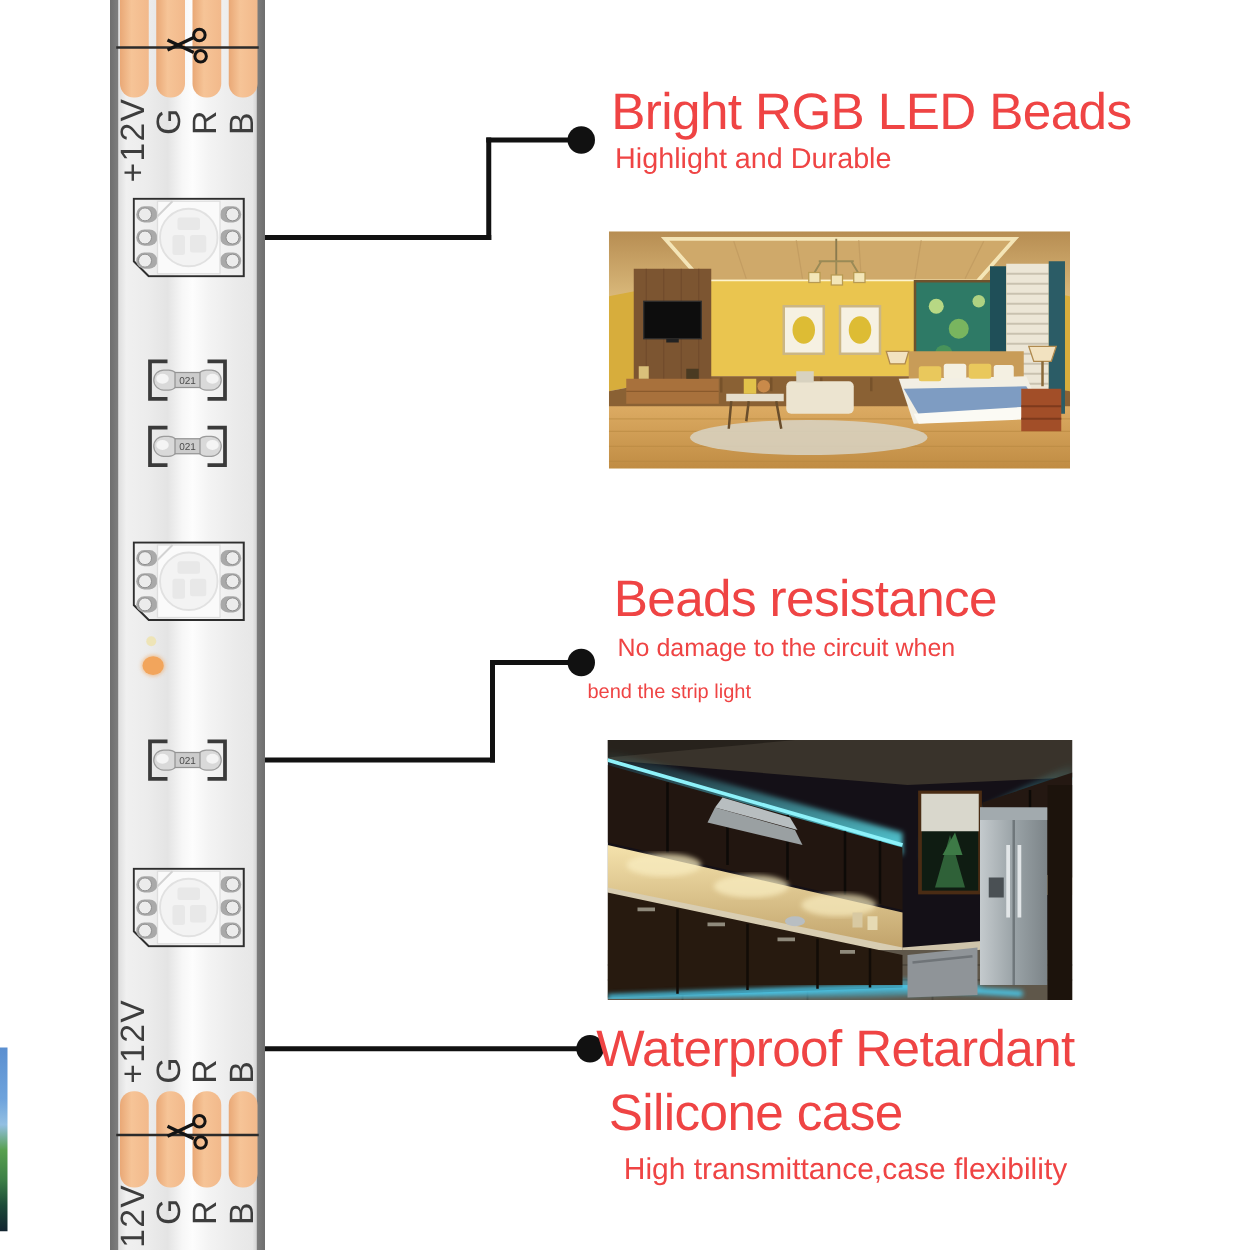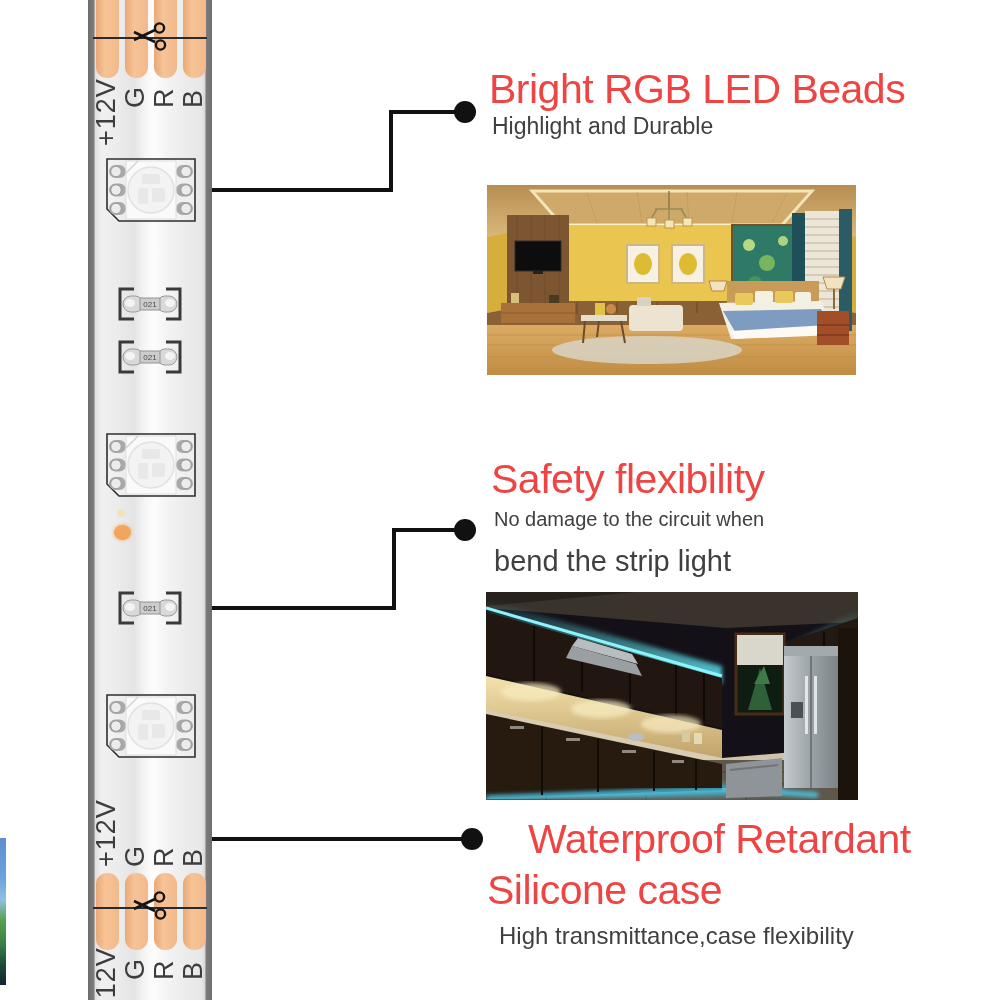--- a/index.html
+++ b/index.html
@@ -39,21 +39,21 @@
     position:absolute;left:29px;top:509px;width:8px;height:8px;border-radius:50%;
     background:#efe3ae;opacity:.85;
   }
 
   
   .cline{position:absolute;background:#111111;}
   .cdot{position:absolute;width:22px;height:22px;border-radius:50%;background:#111111;}
 
   
   .ctitle{position:absolute;font-size:41px;line-height:46px;color:#ef4444;letter-spacing:-.5px;white-space:nowrap;}
-  .csub{position:absolute;color:#404040;white-space:nowrap;}
+  .csub{position:absolute;color:#ef4444;white-space:nowrap;}
 
   
   .photo{position:absolute;overflow:hidden;}
   .photo svg{display:block;width:100%;height:100%;}
 
   .sliver{
     position:absolute;left:0;top:838px;width:6px;height:147px;
     background:linear-gradient(#5b8fd0 0%,#6ea3dc 28%,#93bfe2 42%,#57a04e 56%,#3c7f46 72%,#1c4a38 86%,#122430 100%);
   }
 </style>
@@ -242,27 +242,27 @@
 
   <div class="cline" style="left:212px;top:837px;width:252px;height:4px"></div>
   <div class="cdot" style="left:461px;top:828px"></div>
 
   <div>
     <div class="ctitle" style="left:489px;top:66px">Bright RGB LED Beads</div>
     <div class="csub" style="left:492px;top:113px;font-size:23px">Highlight and Durable</div>
   </div>
 
   <div>
-    <div class="ctitle" style="left:491px;top:456px">Safety flexibility</div>
+    <div class="ctitle" style="left:491px;top:456px">Beads resistance</div>
     <div class="csub" style="left:494px;top:508px;font-size:20px">No damage to the circuit when</div>
-    <div class="csub" style="left:494px;top:545px;font-size:29px">bend the strip light</div>
+    <div class="csub" style="left:470px;top:545px;font-size:16px">bend the strip light</div>
   </div>
 
   <div>
-    <div class="ctitle" style="left:528px;top:816px">Waterproof Retardant</div>
+    <div class="ctitle" style="left:477px;top:816px">Waterproof Retardant</div>
     <div class="ctitle" style="left:487px;top:867px">Silicone case</div>
     <div class="csub" style="left:499px;top:922px;font-size:24px">High transmittance,case flexibility</div>
   </div>
 
   <div class="photo" style="left:487px;top:185px;width:369px;height:190px">
     <svg viewBox="0 0 369 190" preserveAspectRatio="none">
       <defs>
         <linearGradient id="bceil" x1="0" y1="0" x2="0" y2="1">
             <stop offset="0" stop-color="#b78d52"></stop>
             <stop offset="1" stop-color="#d9b87a"></stop>

